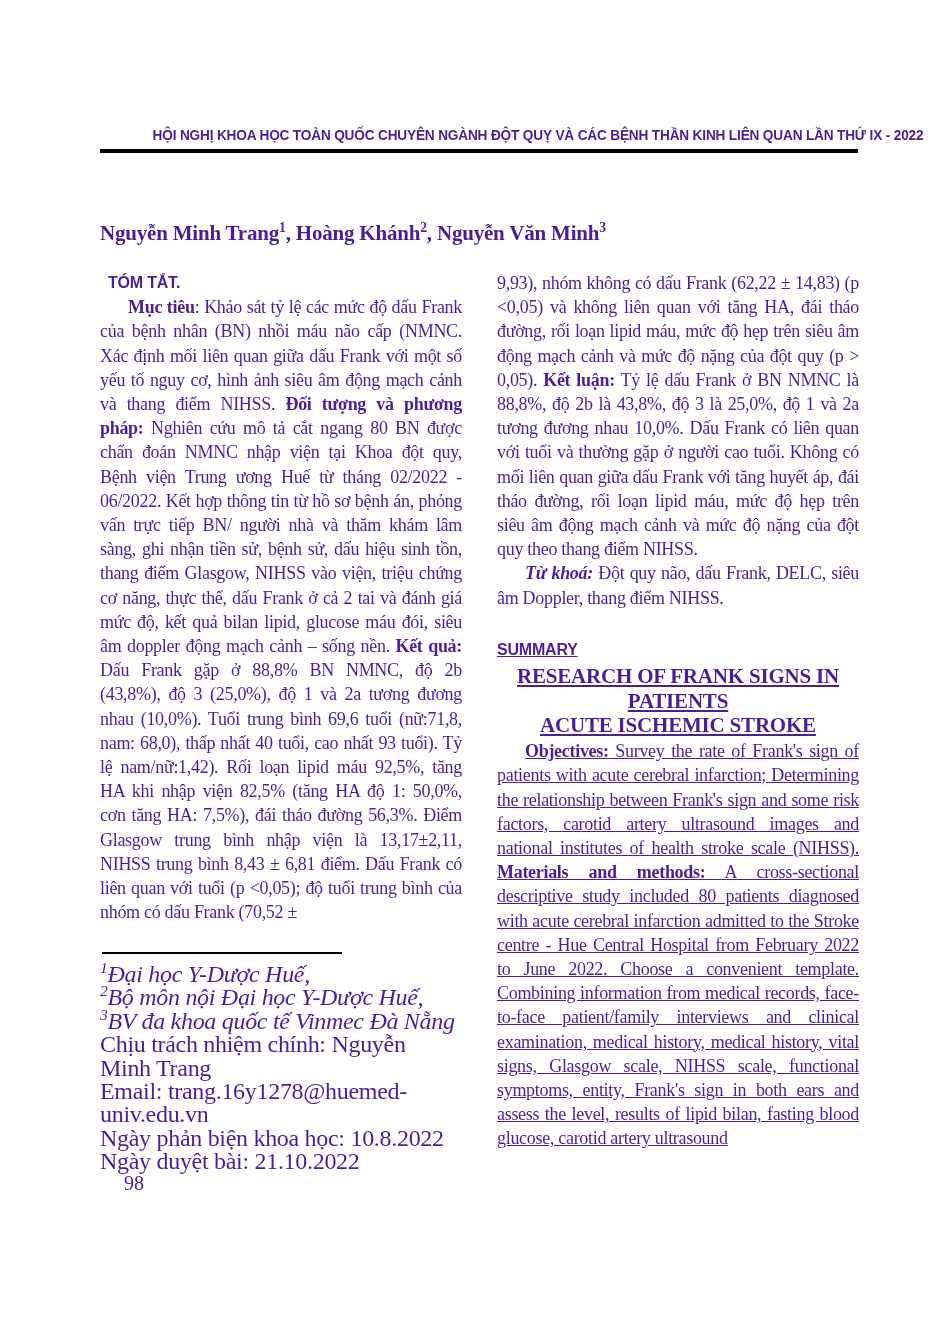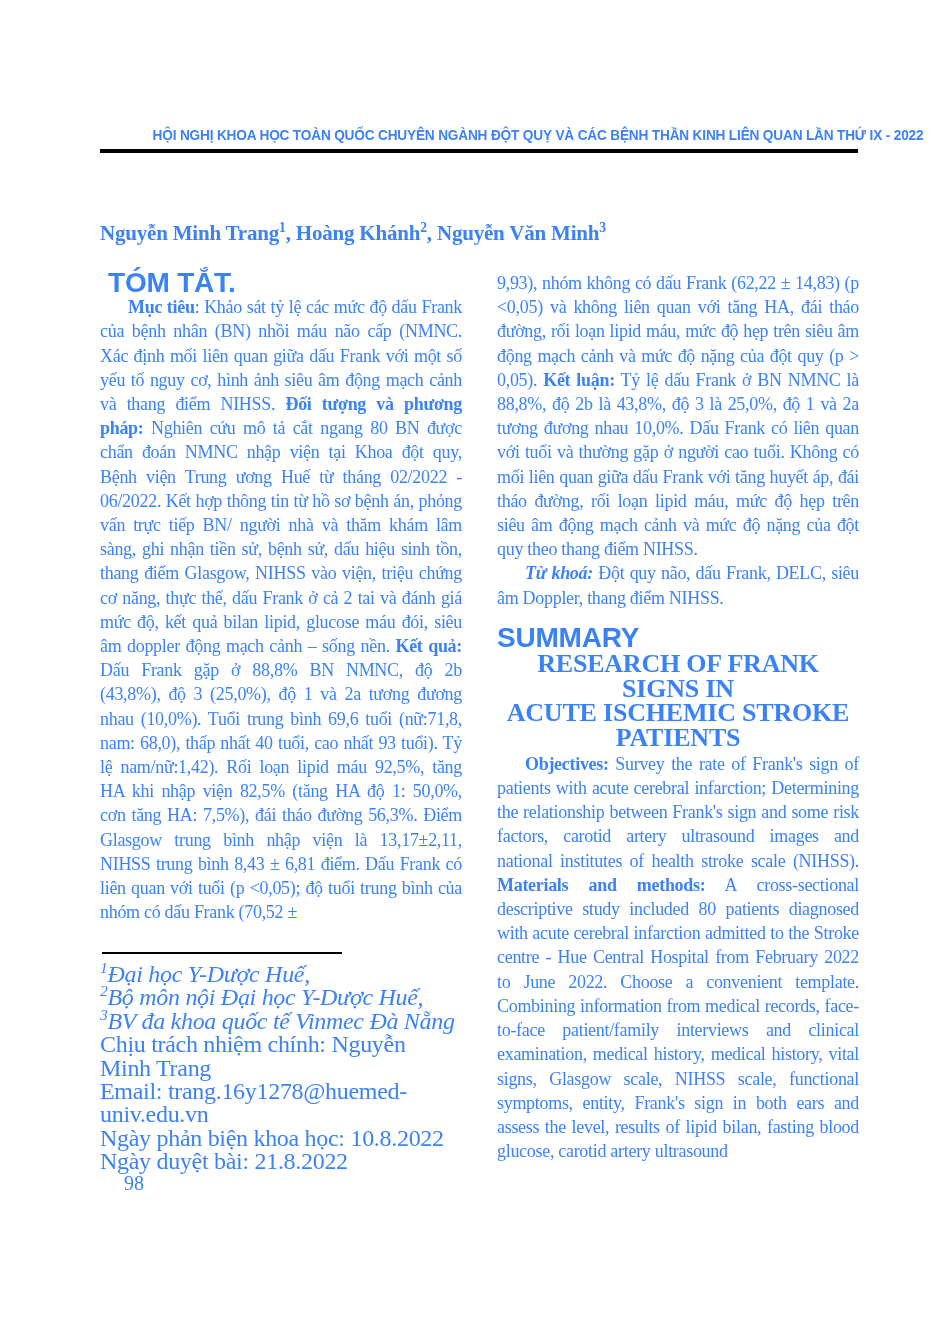--- a/index.html
+++ b/index.html
@@ -1,19 +1,19 @@
 <!DOCTYPE html>
 <html><head>
 <meta charset="utf-8">
 <title>Scanned journal page</title>
 <style>
   html,body { margin:0; padding:0; background:#ffffff; }
   .page {
     position:relative; width:943px; height:1333px;
-    background:#ffffff; color:#3b82f6; overflow:hidden;
+    background:#ffffff; color:#4c1d95; overflow:hidden;
     font-family:"Liberation Serif", serif;
   }
   
   .conf-header {
     position:absolute; left:100px; top:126px; width:758px;
     text-align:center; white-space:nowrap;
     font-family:"Liberation Sans", sans-serif;
     font-weight:bold; font-size:15.5px; letter-spacing:-0.2px;
   }
   .squeeze-88 { display:inline-block; transform:scaleX(0.88); transform-origin:50% 50%; white-space:nowrap; }
@@ -37,37 +37,37 @@
   
   .col-left  { position:absolute; left:100px; top:271px; width:362px; }
   .col-right { position:absolute; left:497px; top:271px; width:362px; }
   .body-text {
     font-family:"Liberation Serif", serif;
     font-size:18px; line-height:24.2px; letter-spacing:-0.3px;
     text-align:justify; text-justify:inter-word;
   }
   .sans-head {
     font-family:"Liberation Sans", sans-serif;
-    font-weight:bold; font-size:28px; letter-spacing:-0.2px;
+    font-weight:bold; font-size:16px; letter-spacing:-0.2px;
     line-height:24.2px; margin-left:8px;
   }
   p.para { margin:0; }
   p.indent { text-indent:28px; }
   
   .footnotes {
     position:absolute; left:100px; top:952px; width:362px;
     font-size:24px; line-height:23.4px; letter-spacing:-0.3px;
     font-family:"Liberation Serif", serif;
   }
   .footnote-rule { width:240px; height:2px; background:#000; margin:0 0 9px 2px; }
   .affiliations { font-style:italic; }
   
-  .summary-block { margin-top:16px; }
+  .summary-block { margin-top:28px;text-decoration:underline; }
   .en-title {
-    text-align:center; font-weight:bold; font-size:26px;
+    text-align:center; font-weight:bold; font-size:21px;
     line-height:24.7px; letter-spacing:-0.2px;
     font-family:"Liberation Serif", serif; margin:2px 0 1px 0;
   }
   .page-number {
     position:absolute; left:124px; top:1172px;
     font-size:20px; font-family:"Liberation Serif", serif;
   }
 </style>
 </head>
 <body>
@@ -91,33 +91,33 @@
     <div class="footnote-rule"></div>
     <div class="affiliations">
         <div><sup>1</sup><span>Đại học Y-Dược Huế,</span></div>
         <div><sup>2</sup><span>Bộ môn nội Đại học Y-Dược Huế,</span></div>
         <div><sup>3</sup><span>BV đa khoa quốc tế Vinmec Đà Nẵng</span></div>
       </div>
     <div>
         <div>Chịu trách nhiệm chính: Nguyễn Minh Trang</div>
         <div>Email: trang.16y1278@huemed-univ.edu.vn</div>
         <div>Ngày phản biện khoa học: 10.8.2022</div>
-        <div>Ngày duyệt bài: 21.8.2022</div>
+        <div>Ngày duyệt bài: 21.10.2022</div>
       </div>
   </div>
 
   <div class="col-right body-text">
     <p class="para"><span>9,93), nhóm không có dấu Frank (62,22 ± 14,83) (p &lt;0,05) và không liên quan với tăng HA, đái tháo đường, rối loạn lipid máu, mức độ hẹp trên siêu âm động mạch cảnh và mức độ nặng của đột quy (p &gt; 0,05). </span><span style="font-weight: bold;">Kết luận:</span><span> Tỷ lệ dấu Frank ở BN NMNC là 88,8%, độ 2b là 43,8%, độ 3 là 25,0%, độ 1 và 2a tương đương nhau 10,0%. Dấu Frank có liên quan với tuổi và thường gặp ở người cao tuổi. Không có mối liên quan giữa dấu Frank với tăng huyết áp, đái tháo đường, rối loạn lipid máu, mức độ hẹp trên siêu âm động mạch cảnh và mức độ nặng của đột quy theo thang điểm NIHSS.</span></p>
     <p class="para indent"><span style="font-weight: bold; font-style: italic;">Từ khoá:</span><span> Đột quy não, dấu Frank,  DELC, siêu âm Doppler, thang điểm NIHSS.</span></p>
     <div class="summary-block">
       <div class="sans-head" style="margin-left:0;">SUMMARY</div>
       <div class="en-title">
           <div>RESEARCH OF FRANK SIGNS IN</div>
+          <div>PATIENTS</div>
           <div>ACUTE ISCHEMIC STROKE</div>
-          <div>PATIENTS</div>
         </div>
       <p class="para indent"><span style="font-weight: bold;">Objectives:</span><span> Survey the rate of Frank's sign of patients with acute cerebral infarction; Determining the relationship between Frank's sign and some risk factors, carotid artery ultrasound images and national institutes of health stroke scale (NIHSS). </span><span style="font-weight: bold;">Materials and methods:</span><span> A cross-sectional descriptive study included 80 patients diagnosed with acute cerebral infarction admitted to the Stroke centre - Hue Central Hospital from February 2022 to June 2022. Choose a convenient template. Combining information from medical records, face-to-face patient/family interviews and clinical examination, medical history, medical history, vital signs, Glasgow scale, NIHSS scale, functional symptoms, entity, Frank's sign in both ears and assess the level, results of lipid bilan, fasting blood glucose, carotid artery ultrasound</span></p>
     </div>
   </div>
 
   <div class="page-number">98</div>
 
 </div>
 
 </body></html>

